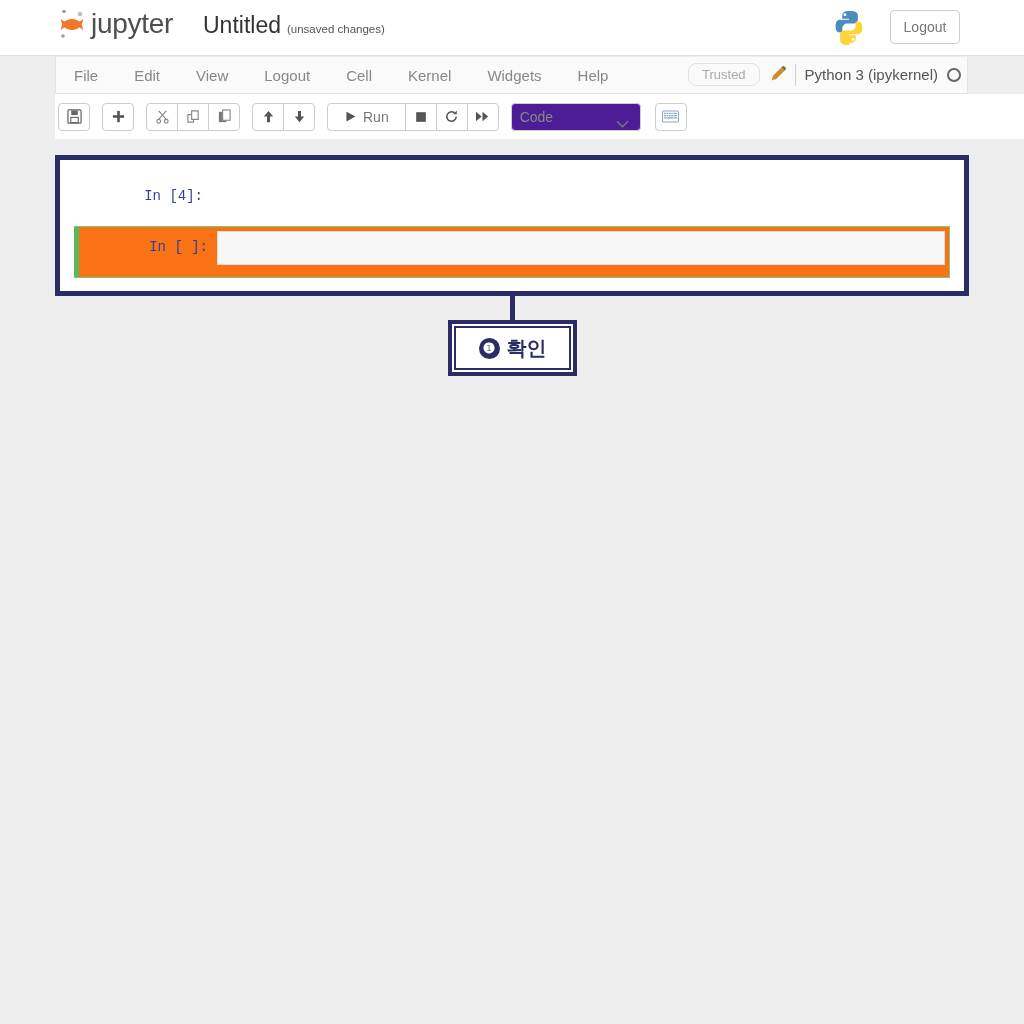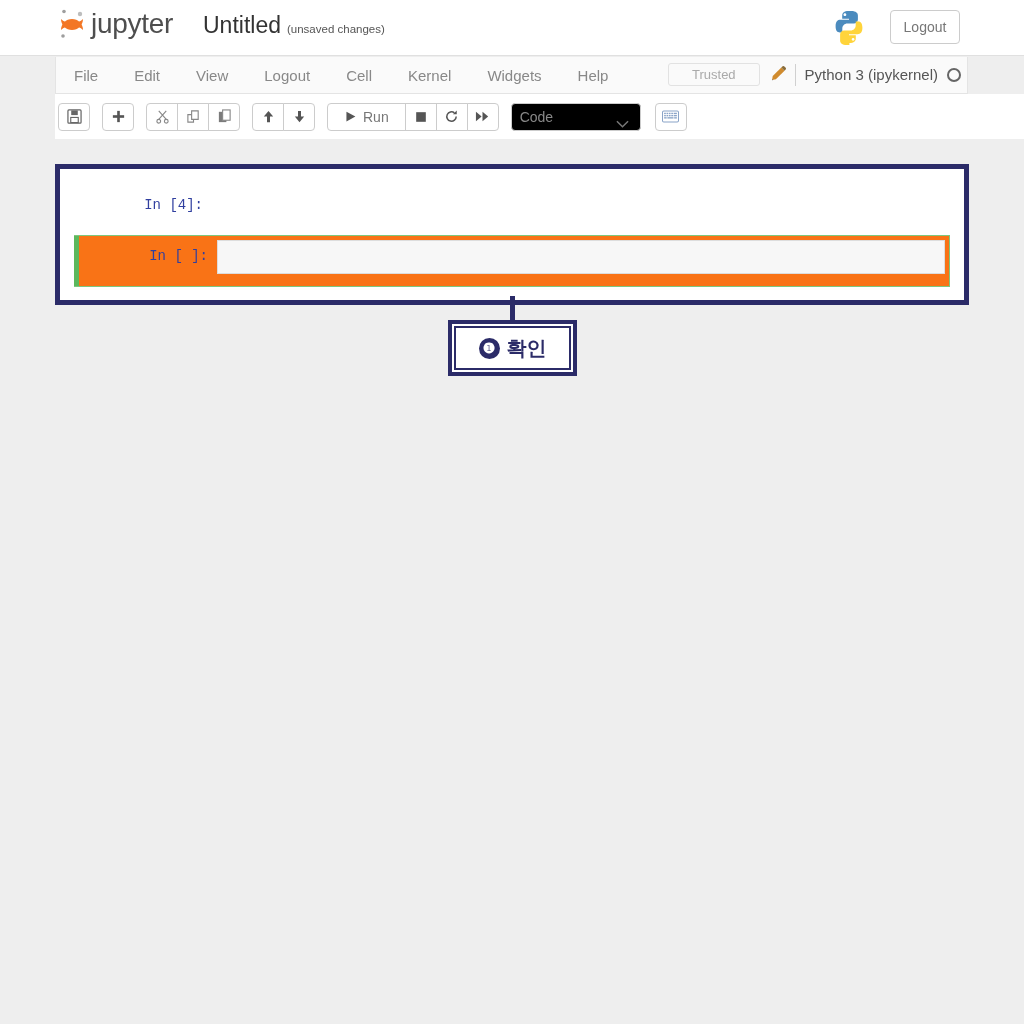--- a/index.html
+++ b/index.html
@@ -55,22 +55,22 @@
     font-size: 15px; color: #888888;
     padding: 0 18px; line-height: 35px; cursor: pointer;
     white-space: nowrap;
   }
   #menu-right {
     position: absolute; right: 6px; top: 0; height: 35px;
     display: flex; align-items: center; gap: 9px;
   }
   #trusted-badge {
     font-size: 13px; color: #aaaaaa;
-    border: 1px solid #e2e2e2; border-radius: 3px;
-    padding: 3px 23px; background: #fafafa;
+    border: 1px solid #e2e2e2; border-radius: 8px;
+    padding: 3px 13px; background: #fafafa;
   }
   #pencil-icon { width: 17px; height: 17px; cursor: pointer; }
   #menu-divider { width: 1px; height: 22px; background: #d0d0d0; }
   #kernel-name { font-size: 15px; color: #555555; }
   #kernel-indicator {
     width: 14px; height: 14px; border: 2px solid #666666;
     border-radius: 50%;
   }
 
   
@@ -87,34 +87,34 @@
     display: flex; align-items: center; justify-content: center;
     cursor: pointer; margin-left: -1px; color: #555555;
   }
   .tb-group .tb-btn:first-child { margin-left: 0; border-radius: 4px 0 0 4px; }
   .tb-group .tb-btn:last-child { border-radius: 0 4px 4px 0; }
   .tb-group .tb-btn:only-child { border-radius: 4px; }
   .tb-run { min-width: 70px; gap: 6px; font-size: 14px; color: #777777; padding: 0 16px; }
   #celltype-select {
     height: 28px; width: 130px;
     border: 1px solid #cccccc; border-radius: 4px;
-    background: #000000; color: #888888; font-size: 14px;
+    background: #4c1d95; color: #888888; font-size: 14px;
     padding: 0 8px; margin-right: 14px;
     font-family: "Liberation Sans", sans-serif;
     appearance: none; -webkit-appearance: none; cursor: pointer;
   }
   #celltype-wrap { position: relative; display: flex; align-items: center; }
   #celltype-caret {
     position: absolute; right: 26px; top: 11px;
     pointer-events: none; color: #777777;
   }
 
   
   #annot-box {
-    position: absolute; left: 55px; top: 164px;
+    position: absolute; left: 55px; top: 155px;
     width: 914px; height: 141px;
     border: 5px solid #2b2b68;
     background: #ffffff;
   }
   #cells-area { position: absolute; left: 0; top: 0; right: 0; bottom: 0; }
 
   .cell {
     position: absolute; left: 14px; right: 14px;
     display: flex; align-items: flex-start;
   }

